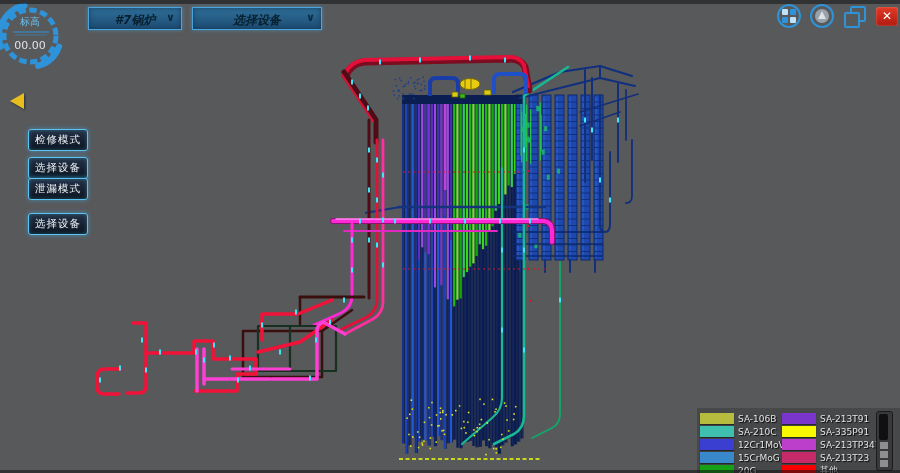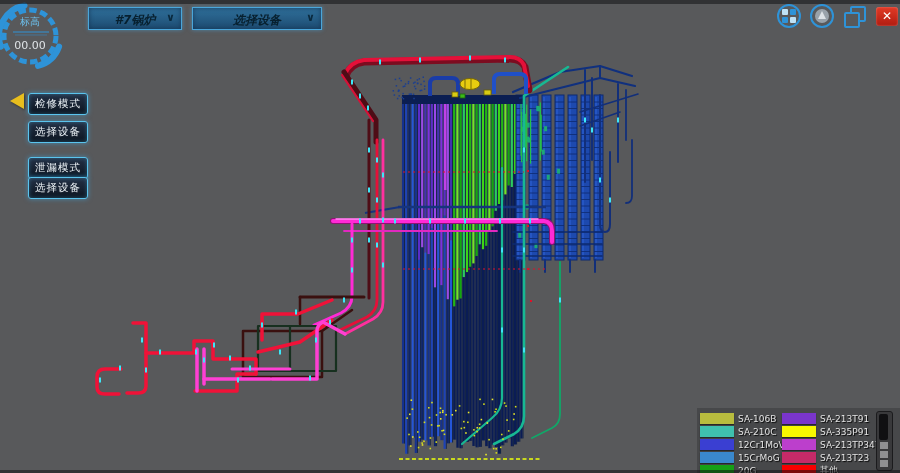--- a/index.html
+++ b/index.html
@@ -22,21 +22,21 @@
     color:#07202f;font-weight:bold;font-size:12px;cursor:pointer;font-style:italic;}
   #dd-boiler{left:88px;width:92px}
   #dd-device{left:192px;width:128px}
   .dd-chevron{position:absolute;right:6px;top:3px;font-size:11px;color:#0a2a3e;font-weight:bold}
 
   
   .mode-btn{position:absolute;left:28px;width:58px;height:20px;z-index:20;
     background:linear-gradient(#243146,#0c1520);border:1px solid #5ac4ee;border-radius:3px;
     box-shadow:0 0 5px rgba(60,170,230,.6), inset 0 0 4px rgba(90,196,238,.35);
     color:#eef4f8;font-size:10.5px;letter-spacing:1px;
-    display:flex;align-items:center;justify-content:center;cursor:pointer;}
+    display:flex;align-items:center;justify-content:center;cursor:pointer;margin-top:36px;}
   .collapse-arrow{position:absolute;left:10px;top:93px;width:0;height:0;z-index:20;cursor:pointer;
     border-top:8px solid transparent;border-bottom:8px solid transparent;border-right:14px solid #e8be1e;
     filter:drop-shadow(1px 1px 1px rgba(0,0,0,.5));}
 
   
   .win-icons{position:absolute;left:777px;top:4px;z-index:20;display:flex;align-items:center;gap:9px;}
   .icon-circle{width:20px;height:20px;border:2px solid #2e93d8;border-radius:50%;position:relative;cursor:pointer;}
   .grid-ic span{position:absolute;width:6px;height:6px;border-radius:1px;}
   .grid-ic .q-tl{left:3px;top:3px;background:#bfe2f6}
   .grid-ic .q-tr{right:3px;top:3px;background:#2e93d8}
@@ -671,21 +671,21 @@
   <span class="dd-chevron">∨</span>
 </div>
 
 <div class="collapse-arrow"></div>
 <div class="mode-btn" style="top:93px">
   <span>检修模式</span>
   </div>
 <div class="mode-btn" style="top:121px">
   <span>选择设备</span>
   </div>
-<div class="mode-btn" style="top:157px">
+<div class="mode-btn" style="top:142px">
   <span>泄漏模式</span>
   </div>
 <div class="mode-btn" style="top:177px">
   <span>选择设备</span>
   </div>
 
 <div class="win-icons">
   <div class="icon-circle grid-ic">
     <span class="q-tl"></span>
       <span class="q-tr"></span>

